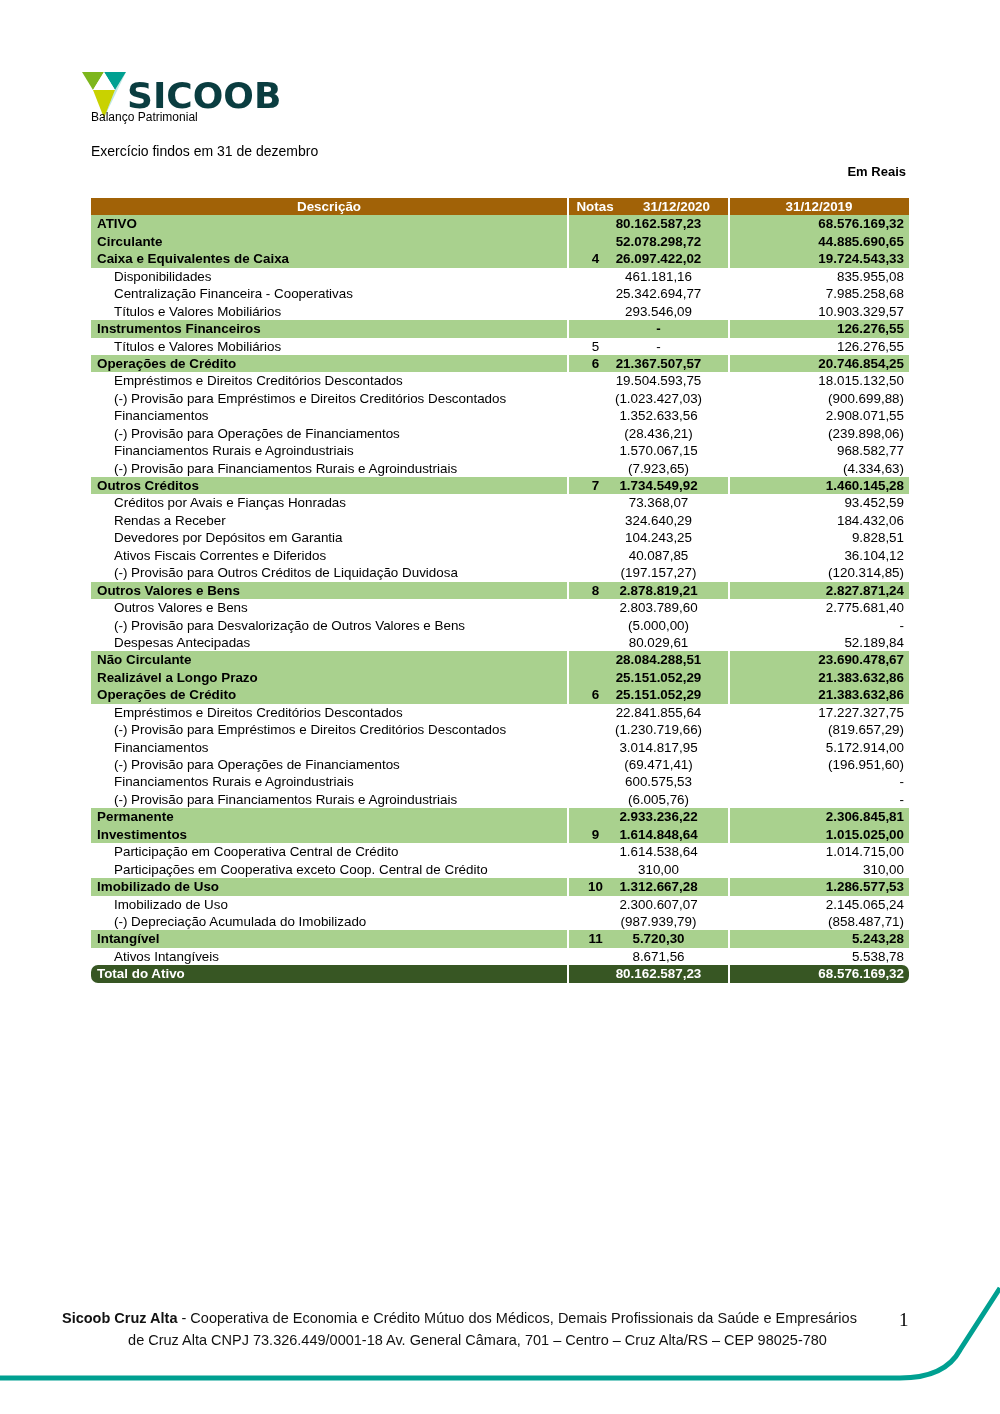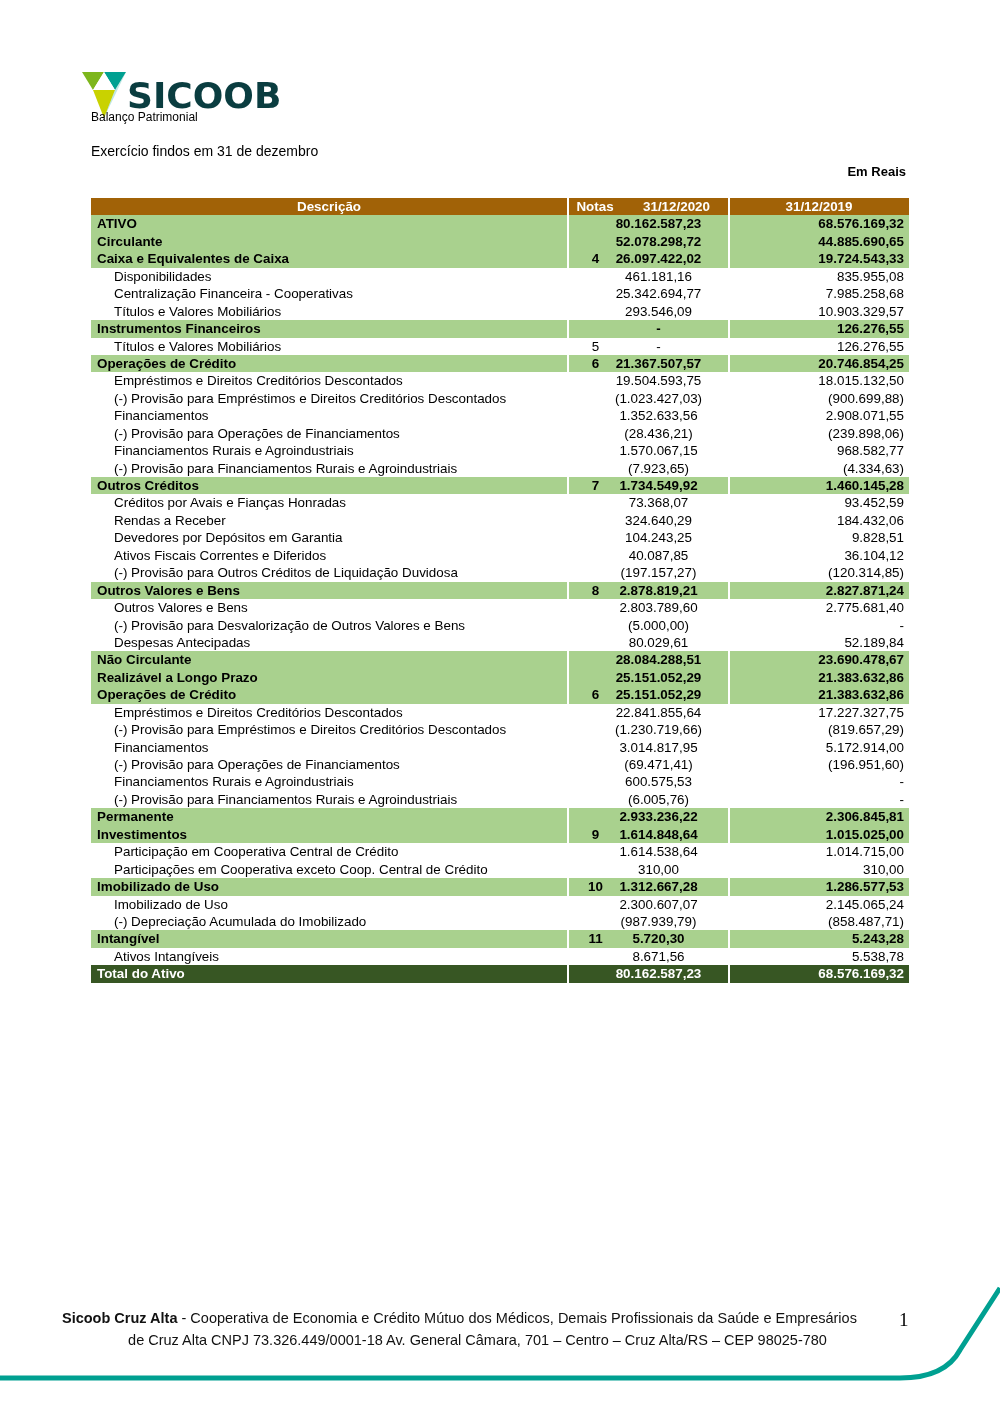--- a/index.html
+++ b/index.html
@@ -24,21 +24,21 @@
   .row.group { background: #a9d18e; font-weight: bold; }
   .row.group::before { content: ""; position: absolute; left: 476px; top: 0; bottom: 0; width: 2px; background: #ffffff; }
   .row.group::after { content: ""; position: absolute; left: 637px; top: 0; bottom: 0; width: 2px; background: #ffffff; }
   .row.header { background: #a16207; color: #fff; font-weight: bold; }
   .row.header .c-desc { left: 0; width: 476px; text-align: center; }
   .row.header .c-note { left: 478px; width: 52px; }
   .row.header .c-v1 { left: 534px; width: 103px; text-align: center; }
   .row.header .c-v2 { left: 638px; width: 180px; text-align: center; }
   .row.header::before, .row.total::before { content: ""; position: absolute; left: 476px; top: 0; bottom: 0; width: 2px; background: #ffffff; }
   .row.header::after, .row.total::after { content: ""; position: absolute; left: 637px; top: 0; bottom: 0; width: 2px; background: #ffffff; }
-  .row.total { background: #375623; color: #fff; font-weight: bold; }
+  .row.total { background: #375623; color: #fff; font-weight: bold; border-radius: 7px; }
 
   .footer { position: absolute; left: 0; top: 1310px; width: 1000px; font-size: 14.5px; color: #111; text-align: center; }
   .footer .l1 { position: absolute; left: 62px; top: 0; white-space: nowrap; }
   .footer .l2 { position: absolute; left: 0; width: 955px; top: 22px; text-align: center; white-space: nowrap; }
   .footer b { font-weight: bold; margin-top: 24px; }
   .page-num { position: absolute; left: 899px; top: 1309px; font-family: "Liberation Serif", serif; font-size: 19px; }
   .deco { position: absolute; left: 0; top: 1280px; }
 </style>
 </head>
 <body>

